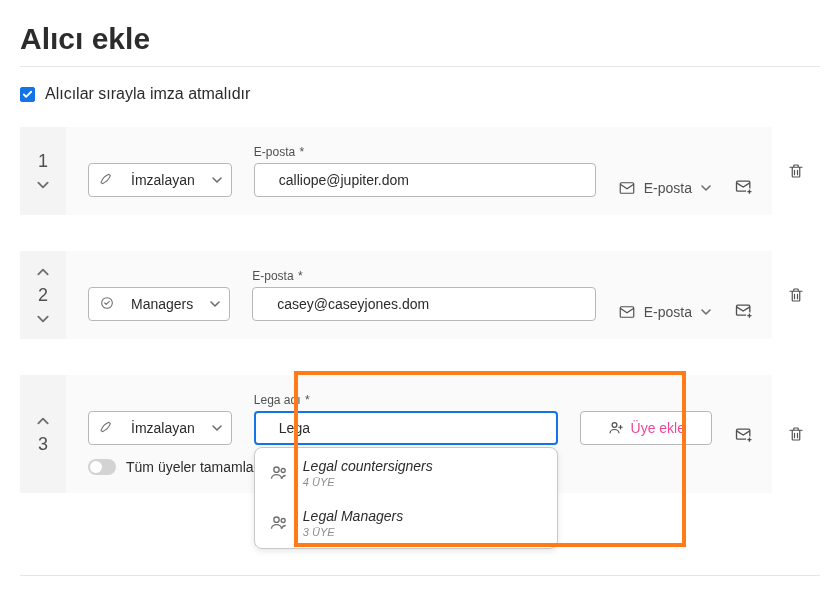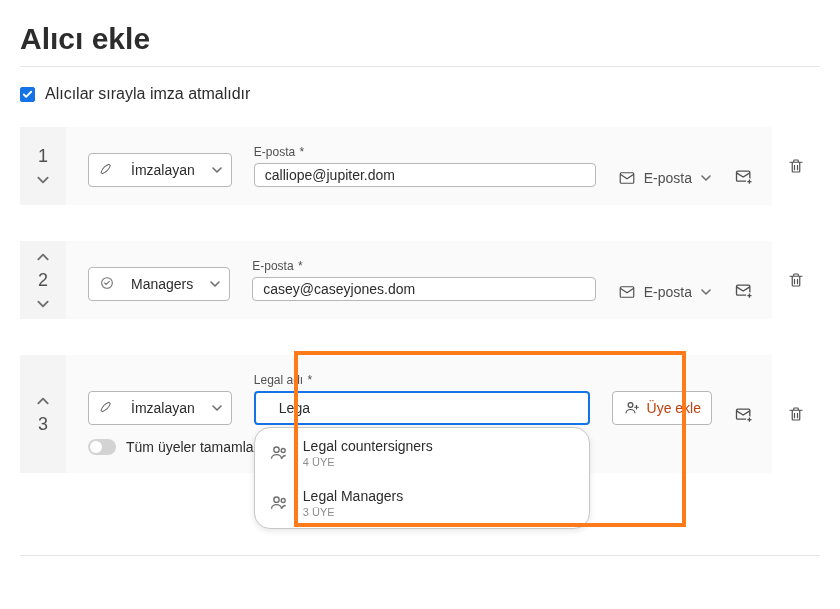--- a/index.html
+++ b/index.html
@@ -69,59 +69,60 @@
     border: 1px solid #b7b7b7; border-radius: 4px;
     background: #fff; height: 34px; padding: 0 8px 0 10px;
     gap: 16px; cursor: pointer; min-width: 132px;
   }
   .role-select .label { flex: 1; font-size: 14px; color: #2c2c2c; }
   .role-select svg, .role-select .ic { color: #6e6e6e; }
   .field-wrap { flex: 1; min-width: 0; }
   .field-label { font-size: 12px; color: #505050; margin-bottom: 4px; }
   .field-label .req { color: #505050; margin-left: 1px; }
   .text-input {
-    width: 100%; height: 24px; border: 1px solid #b7b7b7;
-    border-radius: 4px; padding: 0 10px; font-size: 14px;
+    width: 100%; height: 34px; border: 1px solid #b7b7b7;
+    border-radius: 4px; padding: 0 24px; font-size: 14px;
     color: #2c2c2c; background: #fff; outline: none;
   }
   .text-input.focused { border: 2px solid #1473e6; height: 34px; padding: 0 23px; }
   .deliver-select {
     display: flex; align-items: center; gap: 8px; cursor: pointer;
     color: #505050; font-size: 14px;
   }
   .icon-btn { cursor: pointer; color: #505050; line-height: 0; }
   .trailing-col {
     width: 48px; display: flex; align-items: center; justify-content: center;
   }
   .add-member-btn {
     display: flex; align-items: center; gap: 6px;
     border: 1px solid #b7b7b7; border-radius: 4px; background: #fff;
-    height: 34px; padding: 0 10px; cursor: pointer; white-space: nowrap;
-    color: #c2410c; font-size: 14px;
+    height: 34px; padding: 0 26px; cursor: pointer; white-space: nowrap;
+    color: #ec4899; font-size: 14px;
   }
 
   .toggle-row { display: flex; align-items: center; gap: 10px; }
   .toggle {
     width: 28px; height: 16px; border-radius: 8px; background: #d3d3d3;
     position: relative; cursor: pointer;
   }
   .toggle .knob {
     width: 12px; height: 12px; border-radius: 50%; background: #fff;
     position: absolute; top: 2px; left: 2px;
   }
 
   .highlight-frame {
     position: absolute; border: 4px solid #ff7b1a; pointer-events: none;
     left: 228px; top: -4px; width: 392px; height: 176px;
     z-index: 5;
   }
 
   .dropdown {
-    border: 1px solid #c8c8c8; border-radius: 16px; background: #fff;
+    border: 1px solid #c8c8c8; border-radius: 8px; background: #fff;
     box-shadow: 0 2px 6px rgba(0,0,0,0.1);
+    font-style: italic;
   }
   .dropdown-item {
     display: flex; align-items: center; gap: 14px;
     padding: 10px 14px; cursor: pointer;
   }
   .dd-text .dd-name { font-size: 14px; color: #2c2c2c; }
   .dd-text .dd-meta { font-size: 11px; color: #8e8e8e; text-transform: uppercase; margin-top: 2px; }
 
   .bottom-hr { border: none; border-top: 1px solid #e6e6e6; margin: 12px 0 0 0; }
 </style>
@@ -271,21 +272,21 @@
               <path d="M3 17c2-5 6-10 12-12l2 2c-2 6-7 10-12 12l-2-2z" stroke="#6e6e6e" stroke-width="1.6" stroke-linejoin="round"></path>
             </svg>
         </span>
         <span class="label">İmzalayan</span>
         <svg width="12" height="12" viewBox="0 0 12 12">
             <path d="M2 4l4 4 4-4" stroke="#6e6e6e" stroke-width="1.6" fill="none" stroke-linecap="round" stroke-linejoin="round"></path>
           </svg>
       </div>
 
       <div class="field-wrap" style="position:relative; flex:1;">
-        <div class="field-label"><span>Legal adı</span> <span class="req">*</span></div>
+        <div class="field-label"><span>Lega adı</span> <span class="req">*</span></div>
         <input class="text-input focused" value="Lega" style="">
         <div class="dropdown" style="position:absolute; left:0; top:54px; width:100%; z-index:3;">
           <div class="dropdown-item">
             <svg width="20" height="20" viewBox="0 0 24 24">
                 <circle cx="9" cy="8" r="3.2" stroke="#6e6e6e" stroke-width="1.6" fill="none"></circle>
                 <path d="M3 19c0-3 3-5 6-5s6 2 6 5" stroke="#6e6e6e" stroke-width="1.6" fill="none"></path>
                 <circle cx="17" cy="9" r="2.4" stroke="#6e6e6e" stroke-width="1.6" fill="none"></circle>
                 <path d="M15 19c1-3 3-4 5-4" stroke="#6e6e6e" stroke-width="1.6" fill="none"></path>
               </svg>
             <div class="dd-text">

